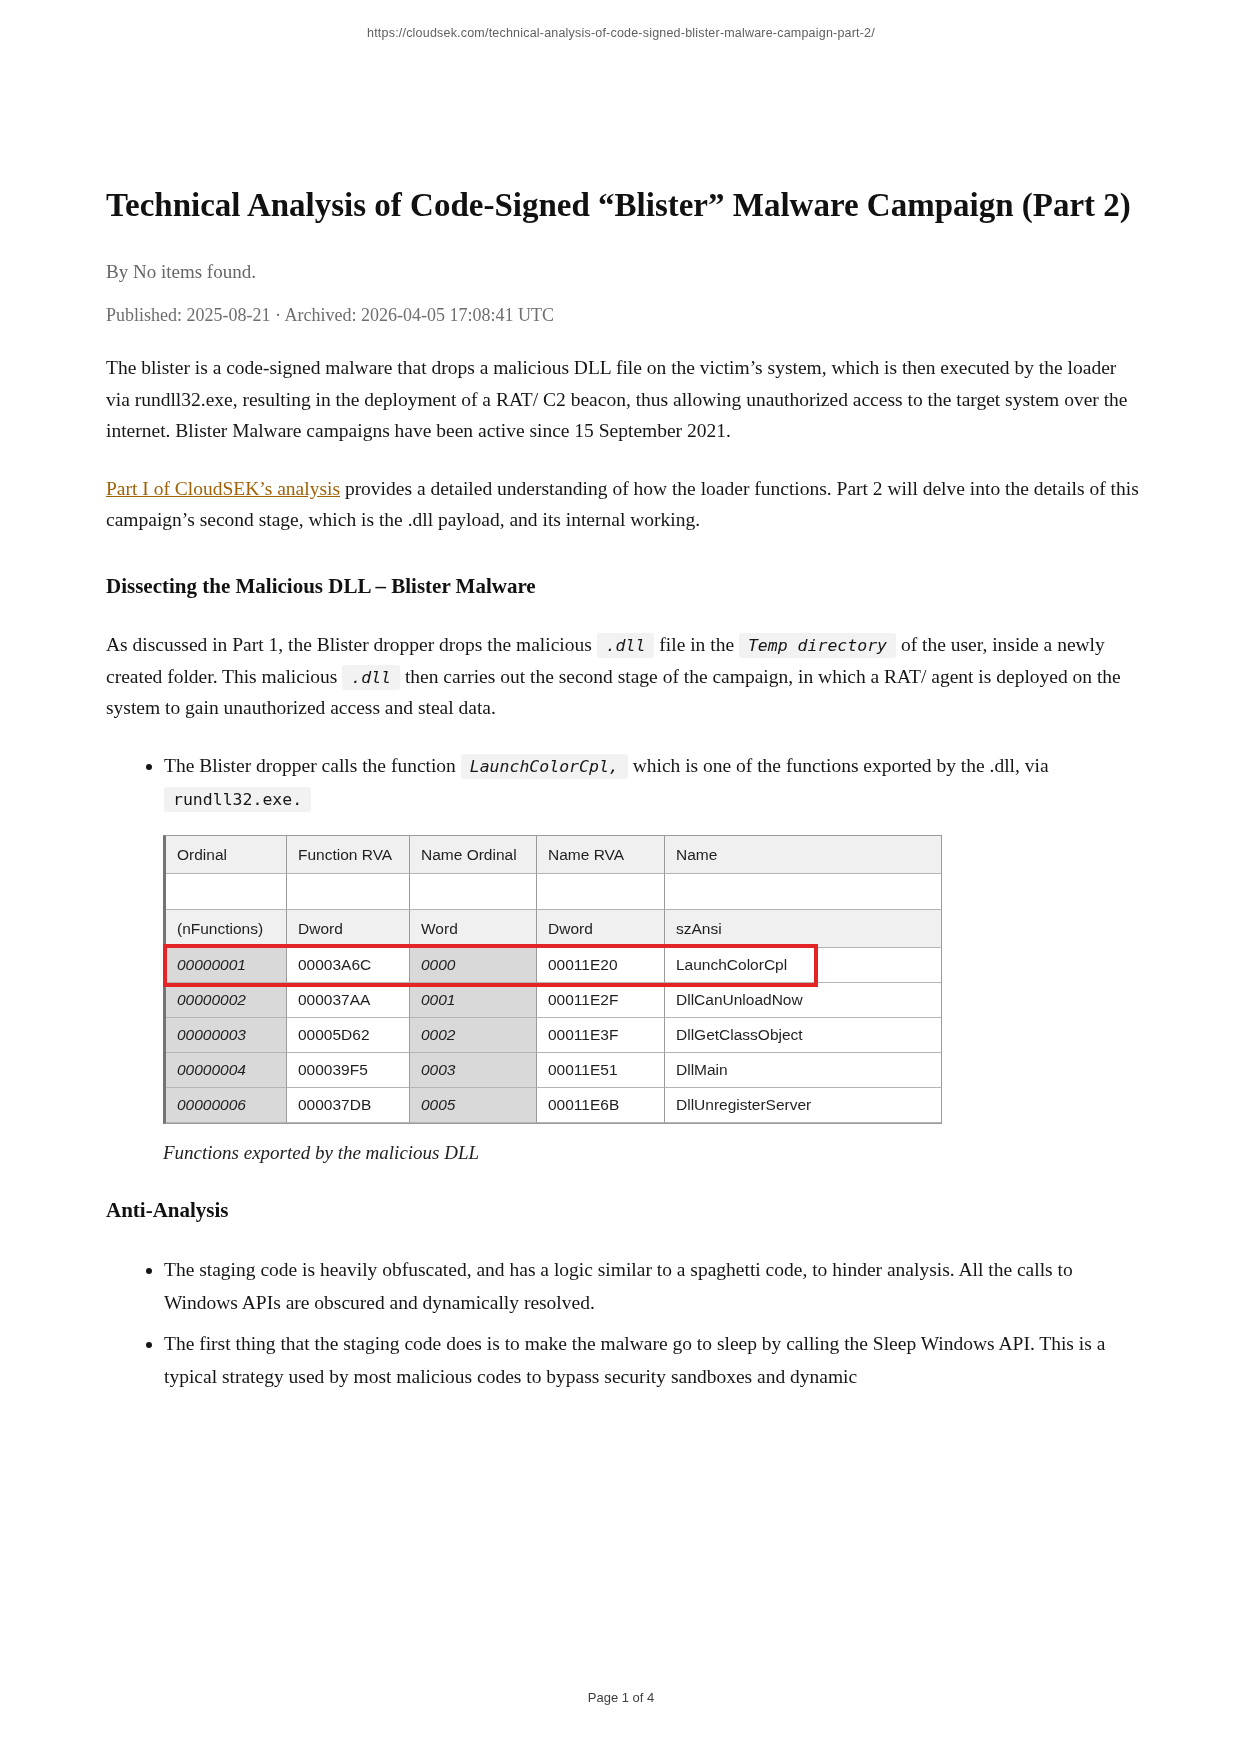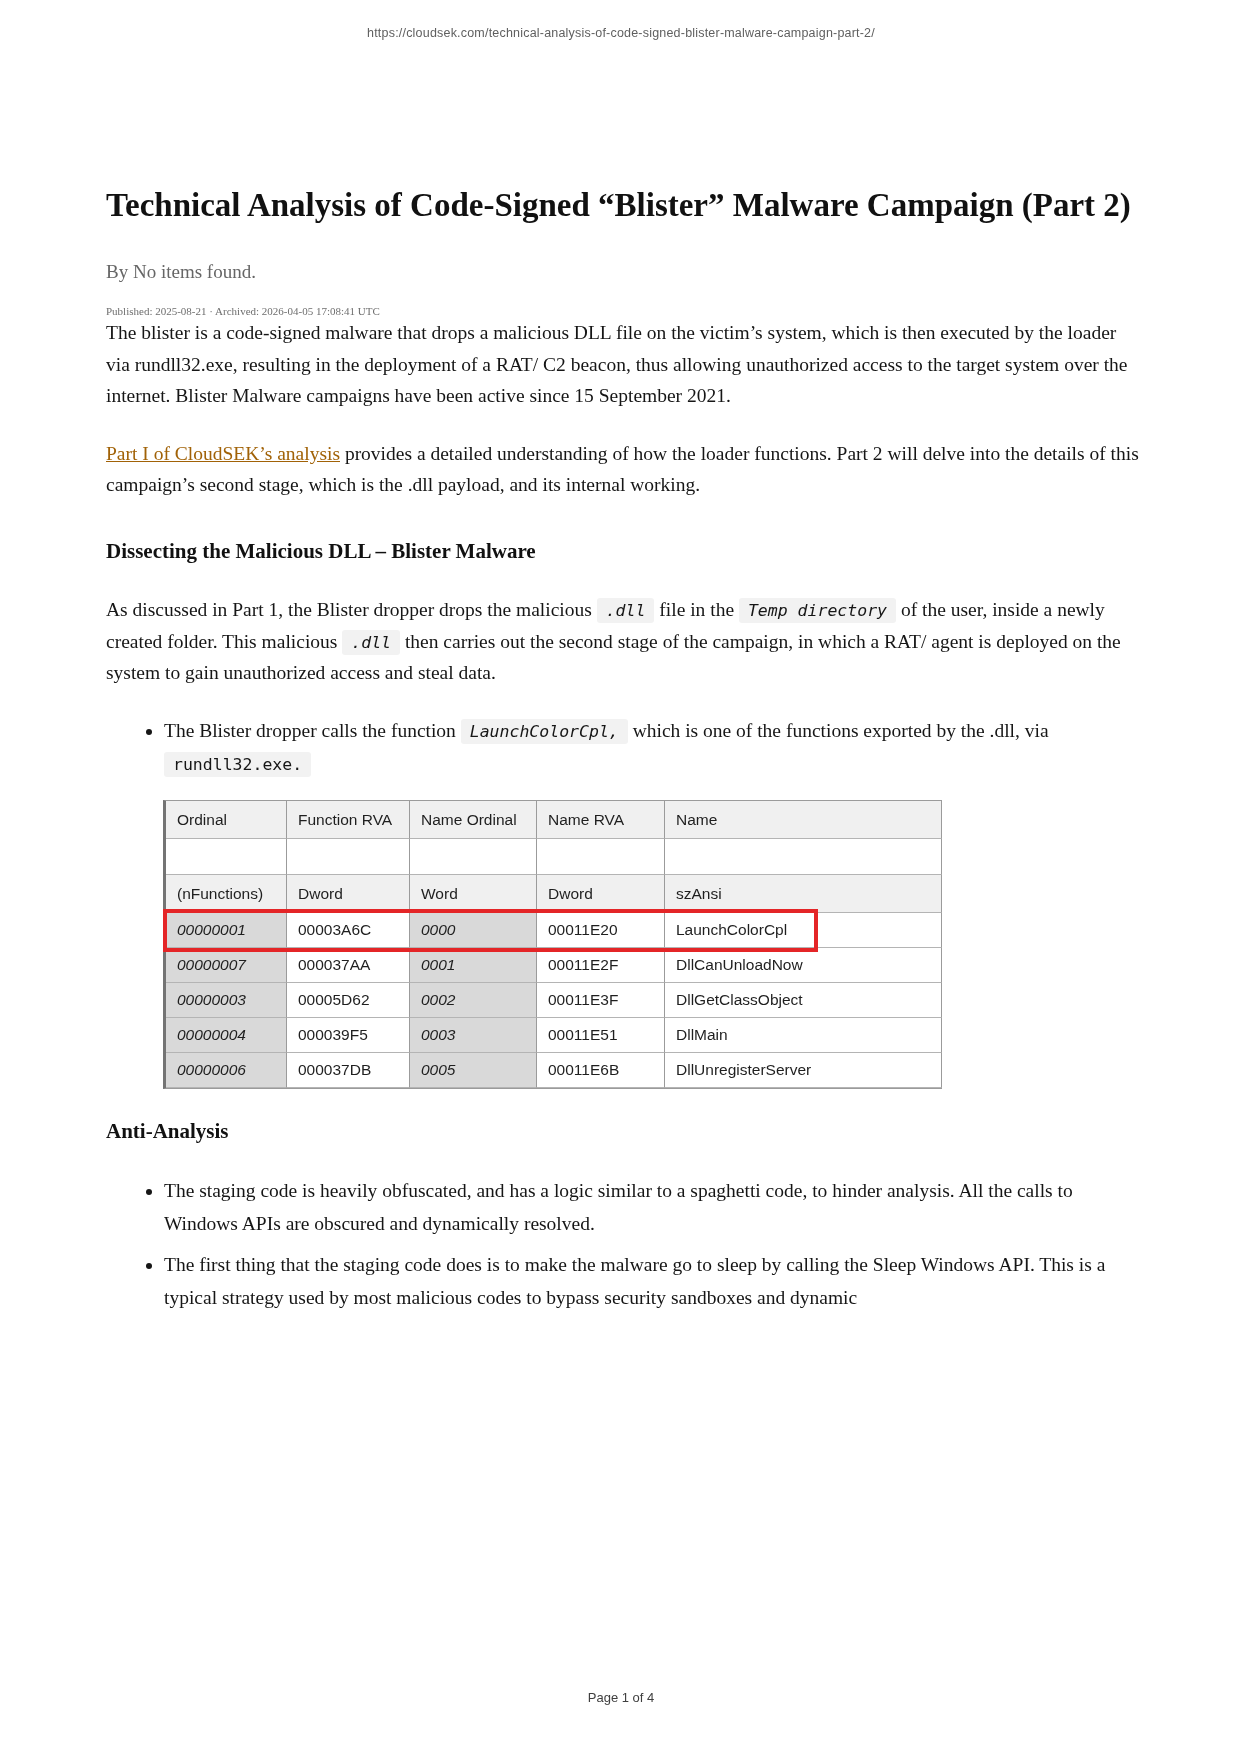--- a/index.html
+++ b/index.html
@@ -26,21 +26,21 @@
   }
   .content { padding: 180px 100px 0 106px; }
   h1.title {
     font-size: 33px;
     font-weight: 700;
     line-height: 1.55;
     color: #111111;
     margin: 0 0 30px 0;
   }
   .byline { font-size: 19px; color: #666666; margin-bottom: 22px; }
-  .meta { font-size: 11px; color: #6e6e6e; }
+  .meta { font-size: 18px; color: #6e6e6e; margin-bottom: 26px; }
   p.body { font-size: 19.5px; line-height: 1.62; margin: 0 0 26px 0; }
   a.link { color: #a16207; text-decoration: underline; cursor: pointer; }
   h2.section { font-size: 21px; font-weight: 700; color: #111111; margin: 38px 0 30px 0; }
   h3.subsection { font-size: 21px; font-weight: 700; color: #111111; margin: 30px 0 31px 0; }
   .code {
     font-family: "DejaVu Sans Mono", "Liberation Mono", monospace;
     font-size: 16.5px;
     background: #f2f2f2;
     padding: 3px 9px;
     border-radius: 3px;
@@ -156,21 +156,21 @@
         <div class="tcell">szAnsi</div>
       </div>
       <div class="trow data">
         <div class="tcell g">00000001</div>
         <div class="tcell">00003A6C</div>
         <div class="tcell g">0000</div>
         <div class="tcell">00011E20</div>
         <div class="tcell">LaunchColorCpl</div>
       </div>
       <div class="trow data">
-        <div class="tcell g">00000007</div>
+        <div class="tcell g">00000002</div>
         <div class="tcell">000037AA</div>
         <div class="tcell g">0001</div>
         <div class="tcell">00011E2F</div>
         <div class="tcell">DllCanUnloadNow</div>
       </div>
       <div class="trow data">
         <div class="tcell g">00000003</div>
         <div class="tcell">00005D62</div>
         <div class="tcell g">0002</div>
         <div class="tcell">00011E3F</div>
@@ -186,20 +186,21 @@
       <div class="trow data">
         <div class="tcell g">00000006</div>
         <div class="tcell">000037DB</div>
         <div class="tcell g">0005</div>
         <div class="tcell">00011E6B</div>
         <div class="tcell">DllUnregisterServer</div>
       </div>
       <div class="hl-box"></div>
     </div>
 
+    <div class="caption">Functions exported by the malicious DLL</div>
 
     <h3 class="subsection">Anti-Analysis</h3>
 
     <ul class="bullets">
       <li>The staging code is heavily obfuscated, and has a logic similar to a spaghetti code, to hinder analysis. All the calls to Windows APIs are obscured and dynamically resolved.</li>
       <li>The first thing that the staging code does is to make the malware go to sleep by calling the Sleep Windows API. This is a typical strategy used by most malicious codes to bypass security sandboxes and dynamic</li>
     </ul>
 
   </div>
 

